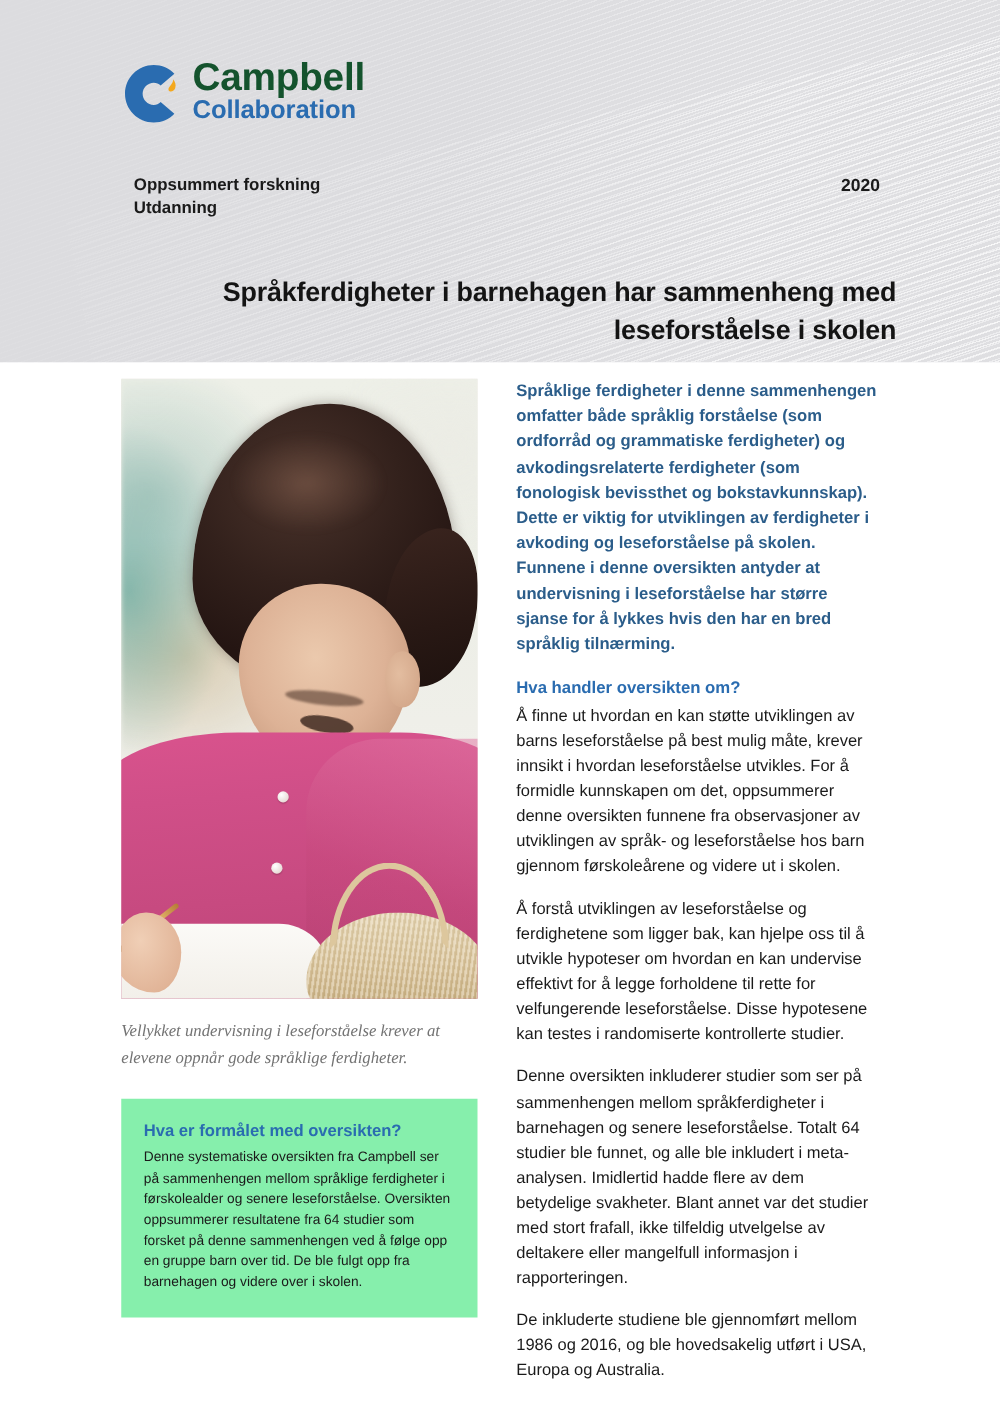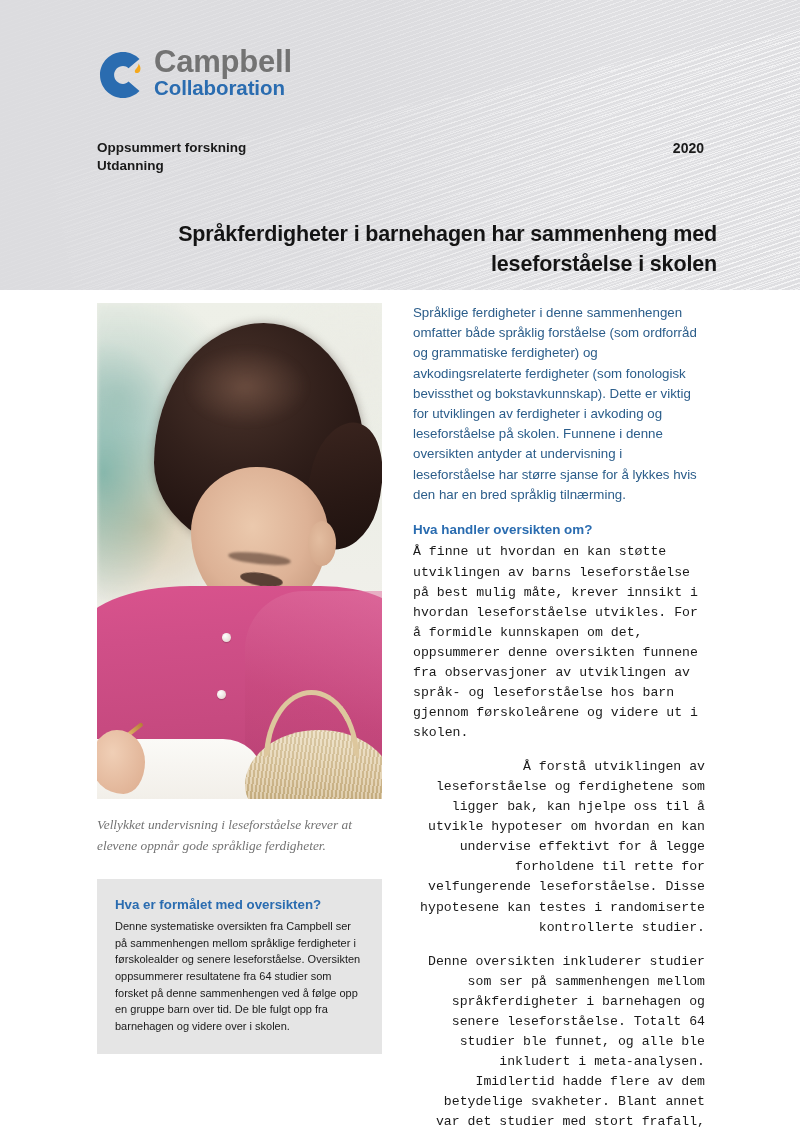--- a/index.html
+++ b/index.html
@@ -84,21 +84,21 @@
   .logo-text {
     position: absolute;
     left: 56px;
     top: 0px;
     line-height: 0.92;
   }
   .logo-word1 {
     display: block;
     font-size: 31px;
     font-weight: bold;
-    color: #737373;
+    color: #14532d;
     letter-spacing: -0.2px;
   }
   .logo-word2 {
     display: block;
     font-size: 20.5px;
     font-weight: bold;
     color: #2a6cb0;
     letter-spacing: -0.1px;
     margin-top: 2px;
   }
@@ -106,21 +106,21 @@
   
   .kicker {
     position: absolute;
     left: 97px;
     top: 139px;
     font-size: 13.5px;
     font-weight: bold;
     color: #1a1a1a;
     line-height: 1.33;
   }
-  .kicker-line { display: block; }
+  .kicker-line { display: block; margin-left: 10px; }
   .year {
     position: absolute;
     right: 96px;
     top: 140px;
     font-size: 14px;
     font-weight: bold;
     color: #1a1a1a;
   }
 
   
@@ -335,21 +335,21 @@
     font-size: 13.4px;
     font-style: italic;
     color: #737373;
     line-height: 1.55;
     font-family: Liberation Serif, serif;
   }
 
   .gray-box {
     margin-top: 22px;
     width: 285px;
-    background: #e5e5e5;
+    background: #86efac;
     padding: 17px 18px 19px 18px;
     box-sizing: border-box;
   }
   .gray-box h3 {
     margin: 0 0 5px 0;
     font-size: 13.3px;
     font-weight: bold;
     color: #2a6cb0;
     line-height: 1.3;
   }
@@ -363,39 +363,38 @@
   
   .col-right {
     position: absolute;
     left: 413px;
     top: 13px;
     width: 292px;
   }
   .lead {
     margin: 0 0 16px 0;
     font-size: 13.3px;
-    font-weight: normal;
+    font-weight: bold;
     color: #2b5d8a;
     line-height: 1.52;
   }
   .col-right h3 {
     margin: 0 0 4px 0;
     font-size: 13.4px;
     font-weight: bold;
     color: #2a6cb0;
     line-height: 1.3;
   }
   .col-right p.body {
     margin: 0 0 14px 0;
     font-size: 13.2px;
     color: #1a1a1a;
     line-height: 1.52;
-    font-family: Liberation Mono, monospace;
-  }
-  .col-right p.body:last-child { margin-bottom: 0; text-align: right; }
+  }
+  .col-right p.body:last-child { margin-bottom: 0; }
   .sec { margin-bottom: 14px; }
   .sec:last-child { margin-bottom: 0; }
 </style>
 </head>
 <body>
 
 <div class="header-band">
   <div class="header-waves"></div>
   <div class="header-waves2"></div>
   <div class="header-fade"></div>
@@ -458,16 +457,17 @@
     <p class="lead">Språklige ferdigheter i denne sammenhengen omfatter både språklig forståelse (som ordforråd og grammatiske ferdigheter) og avkodingsrelaterte ferdigheter (som fonologisk bevissthet og bokstavkunnskap). Dette er viktig for utviklingen av ferdigheter i avkoding og leseforståelse på skolen. Funnene i denne oversikten antyder at undervisning i leseforståelse har større sjanse for å lykkes hvis den har en bred språklig tilnærming.</p>
 
     <div class="sec">
       <h3>Hva handler oversikten om?</h3>
       <p class="body">Å finne ut hvordan en kan støtte utviklingen av barns leseforståelse på best mulig måte, krever innsikt i hvordan leseforståelse utvikles. For å formidle kunnskapen om det, oppsummerer denne oversikten funnene fra observasjoner av utviklingen av språk- og leseforståelse hos barn gjennom førskoleårene og videre ut i skolen.</p>
       <p class="body">Å forstå utviklingen av leseforståelse og ferdighetene som ligger bak, kan hjelpe oss til å utvikle hypoteser om hvordan en kan undervise effektivt for å legge forholdene til rette for velfungerende leseforståelse. Disse hypotesene kan testes i randomiserte kontrollerte studier.</p>
     </div>
 
     <div class="sec">
       <p class="body">Denne oversikten inkluderer studier som ser på sammenhengen mellom språkferdigheter i barnehagen og senere leseforståelse. Totalt 64 studier ble funnet, og alle ble inkludert i meta-analysen. Imidlertid hadde flere av dem betydelige svakheter. Blant annet var det studier med stort frafall, ikke tilfeldig utvelgelse av deltakere eller mangelfull informasjon i rapporteringen.</p>
+      <p class="body">De inkluderte studiene ble gjennomført mellom 1986 og 2016, og ble hovedsakelig utført i USA, Europa og Australia.</p>
     </div>
   </div>
 
 </div>
 
 </body></html>

